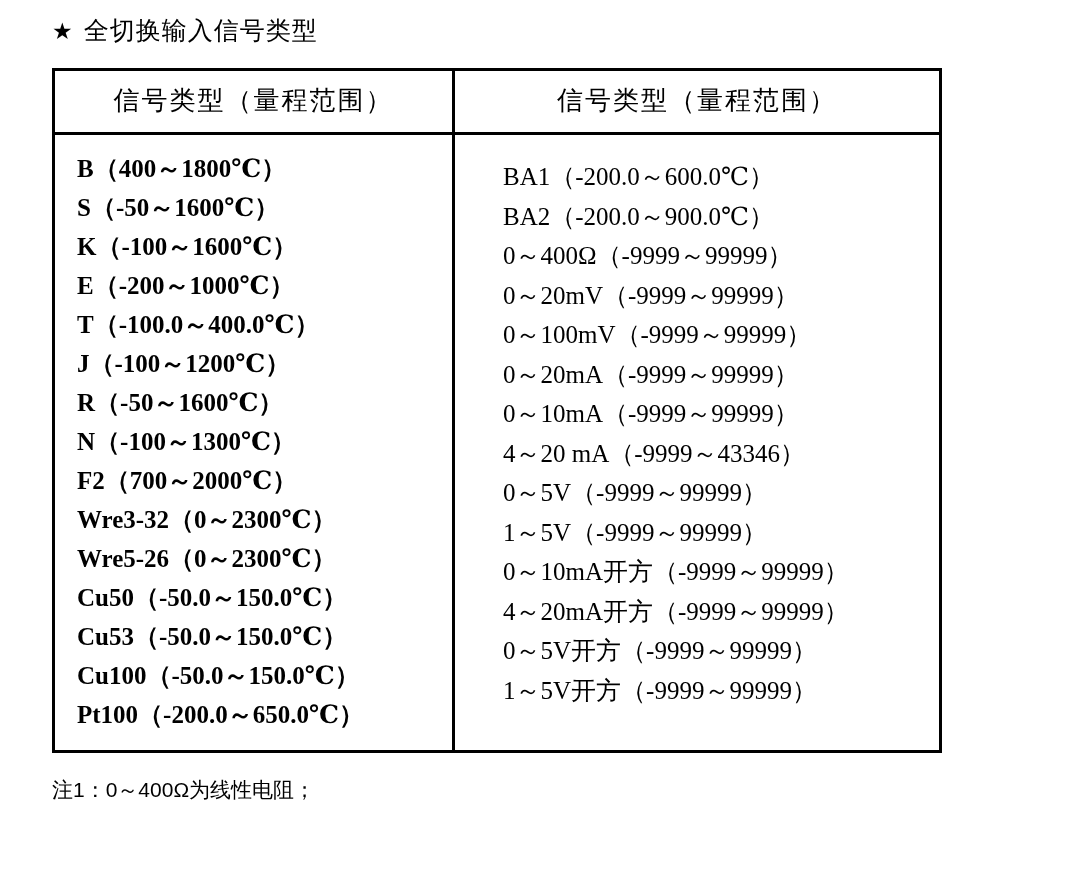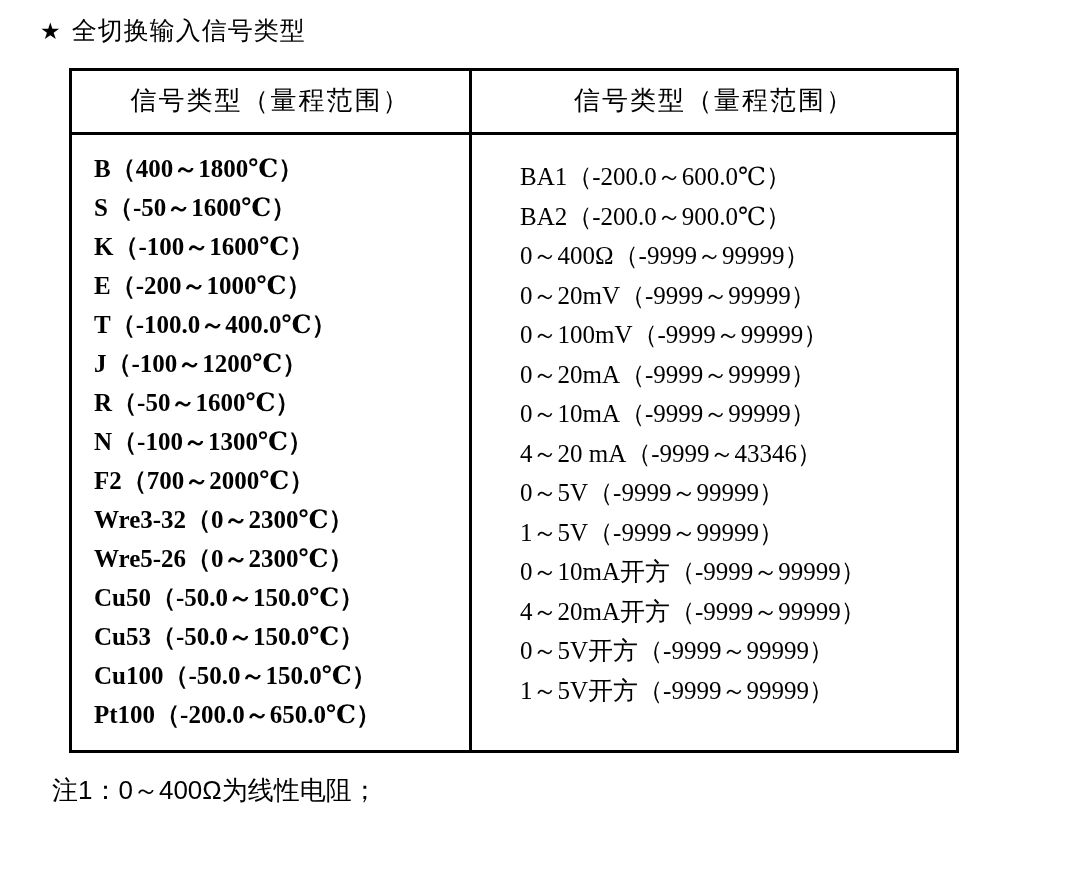--- a/index.html
+++ b/index.html
@@ -16,40 +16,39 @@
   }
   .page {
     position: relative;
     width: 1080px;
     height: 884px;
     box-sizing: border-box;
     padding: 0;
   }
   .heading {
     position: absolute;
-    left: 40px;
+    left: 52px;
     top: 14px;
     font-family: Liberation Sans, sans-serif;
     font-size: 25px;
     letter-spacing: 1px;
     white-space: nowrap;
   }
   .heading .star {
     font-size: 23px;
     margin-right: 10px;
   }
   .table-wrap {
     position: absolute;
     left: 52px;
     top: 68px;
     width: 890px;
     border: 3px solid #000;
     box-sizing: border-box;
     background: #fff;
-    margin-left: 17px;
   }
   table.signal-table {
     border-collapse: collapse;
     width: 100%;
     table-layout: fixed;
   }
   table.signal-table th,
   table.signal-table td {
     border: 0;
     vertical-align: top;
@@ -88,21 +87,21 @@
   ul.items.right li {
     line-height: 39.5px;
   }
   .notes {
     position: absolute;
     left: 52px;
     top: 770px;
     font-family: "Liberation Sans", "DejaVu Sans", sans-serif;
   }
   .notes .note {
-    font-size: 26px;
+    font-size: 21px;
     line-height: 40px;
     white-space: nowrap;
   }
 </style>
 </head>
 <body>
 
 <div class="page">
 
   <div class="heading">

